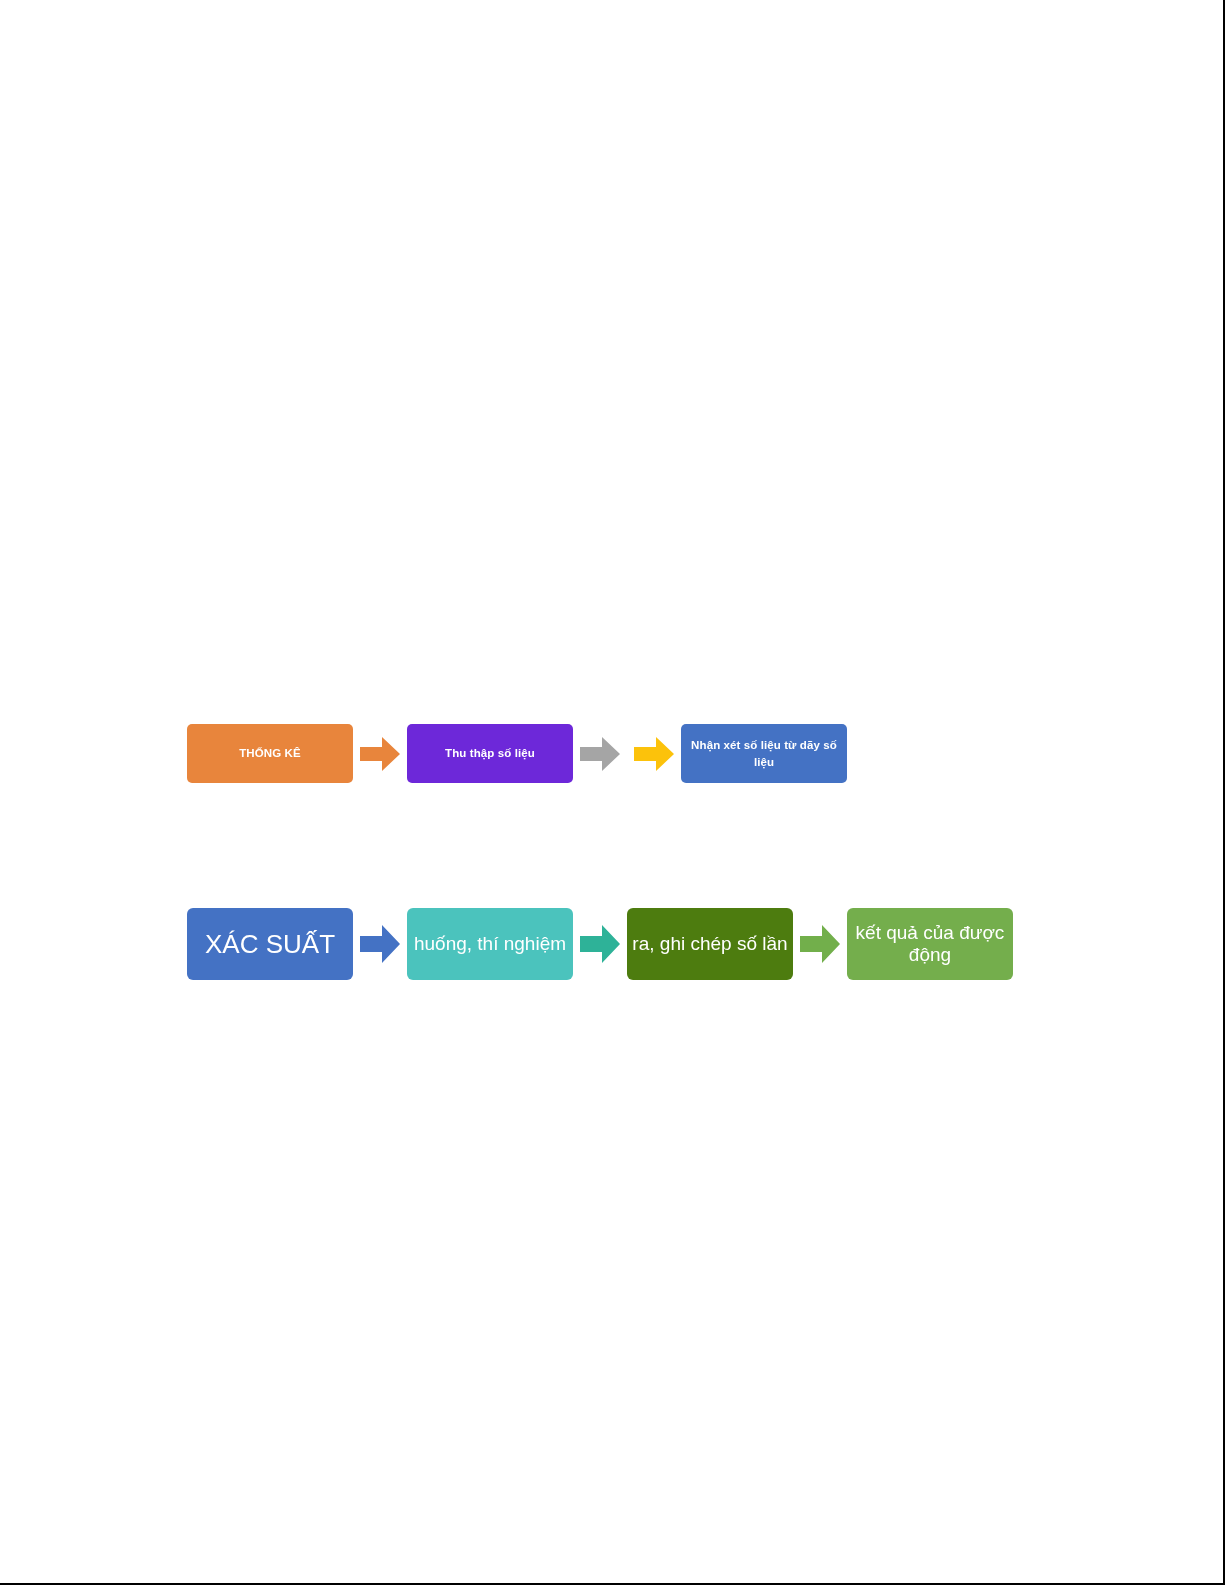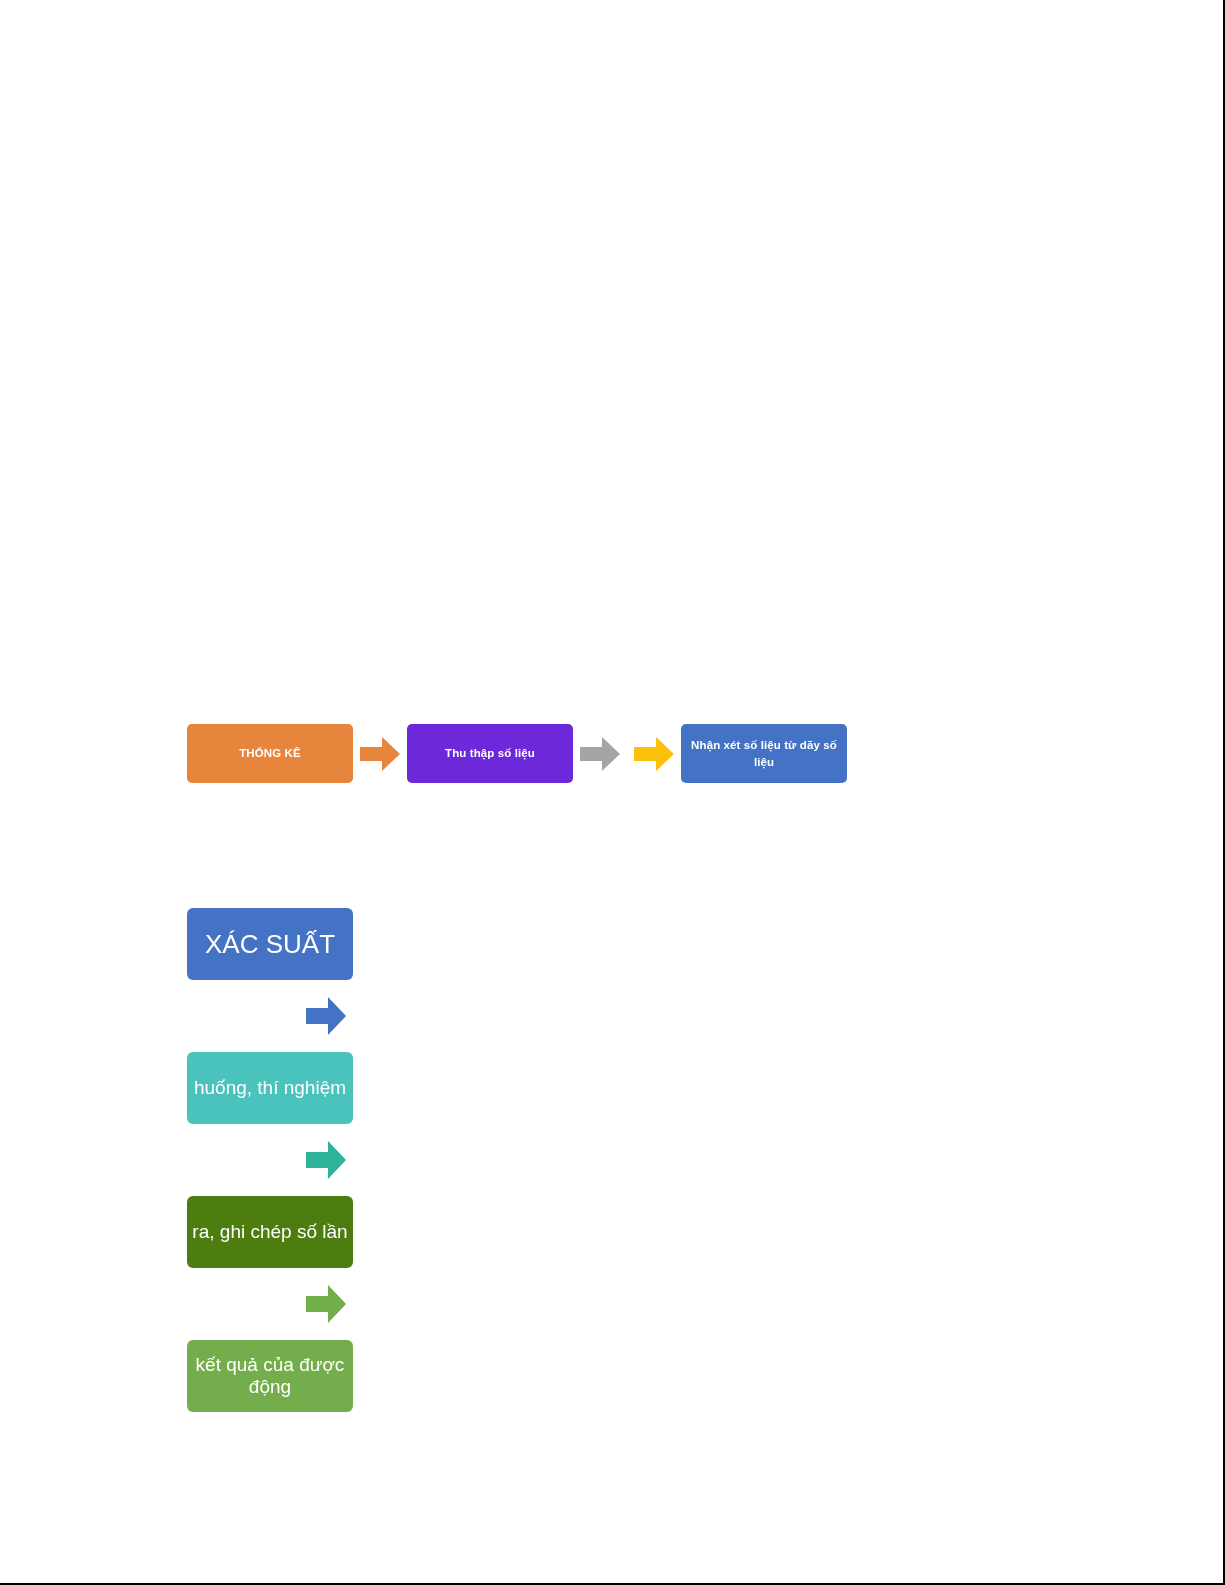--- a/index.html
+++ b/index.html
@@ -14,21 +14,21 @@
   .page-frame{
     position:absolute;left:0;top:0;width:1225px;height:1585px;
     box-sizing:border-box;
     border-right:2px solid #000;
     border-bottom:2px solid #000;
     pointer-events:none;
   }
 
   .diagram{position:absolute;left:0;top:0;width:1225px;height:1585px;}
 
-  .flow-row{position:absolute;display:flex;align-items:flex-end;}
+  .flow-row{position:absolute;display:flex;align-items:flex-start;}
 
   
   #row-statistics{left:187px;top:724px;}
   .box-r1{
     width:166px;height:59px;
     border-radius:5px;
     display:flex;align-items:center;justify-content:center;
     text-align:center;
     box-sizing:border-box;
     padding:2px 8px;
@@ -37,21 +37,21 @@
     color:#ffffff;
     font-size:11.5px;
     font-weight:bold;
     line-height:1.45;
     letter-spacing:.1px;
   }
   .arrow-r1{width:54px;height:59px;display:flex;align-items:center;justify-content:center;}
   .arrow-r1 svg{width:40px;height:34px;display:block;}
 
   
-  #row-probability{left:187px;top:908px;flex-direction:column;}
+  #row-probability{left:187px;top:908px;}
   .box-r2{
     width:166px;height:72px;
     border-radius:6px;
     display:flex;align-items:center;justify-content:center;
     text-align:center;
     box-sizing:border-box;
     padding:0 4px;
     overflow:hidden;          
   }
   .box-r2 .box-label{

